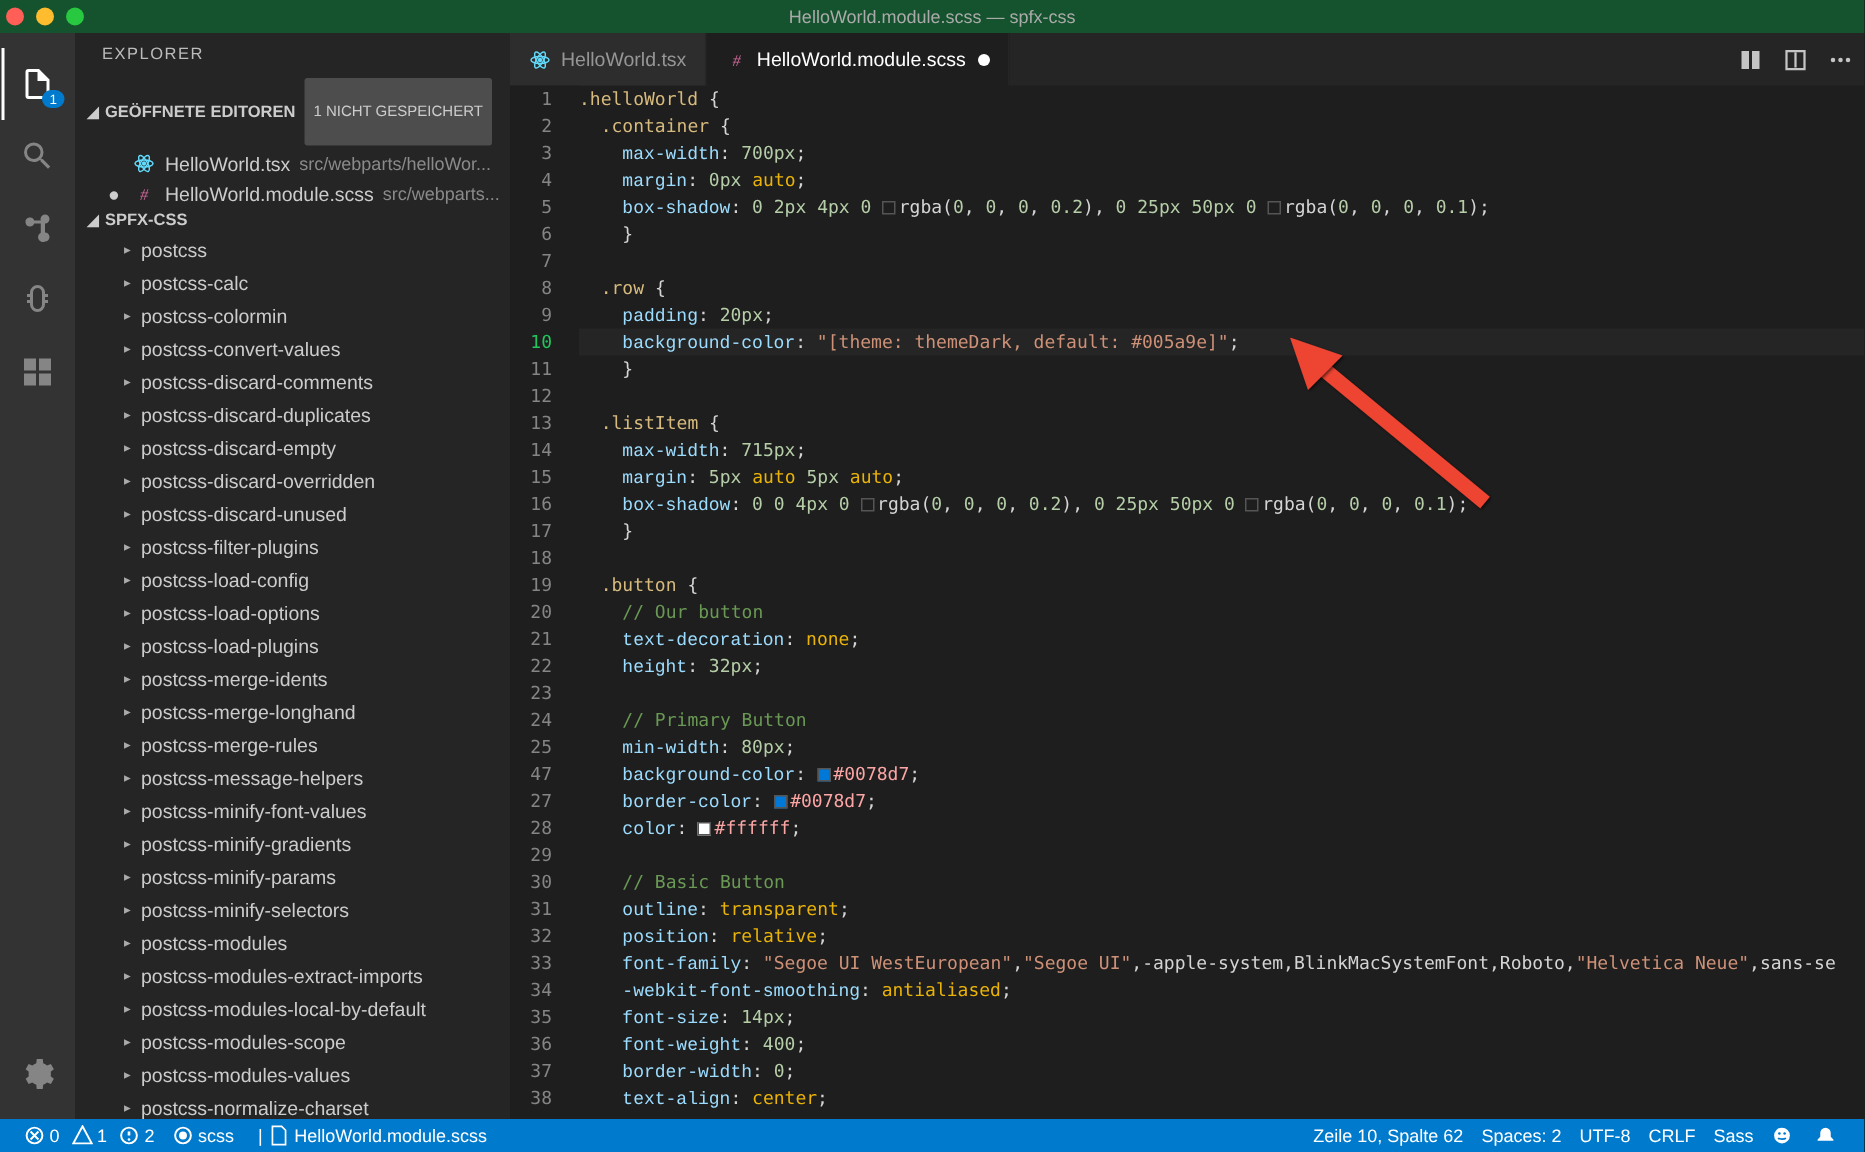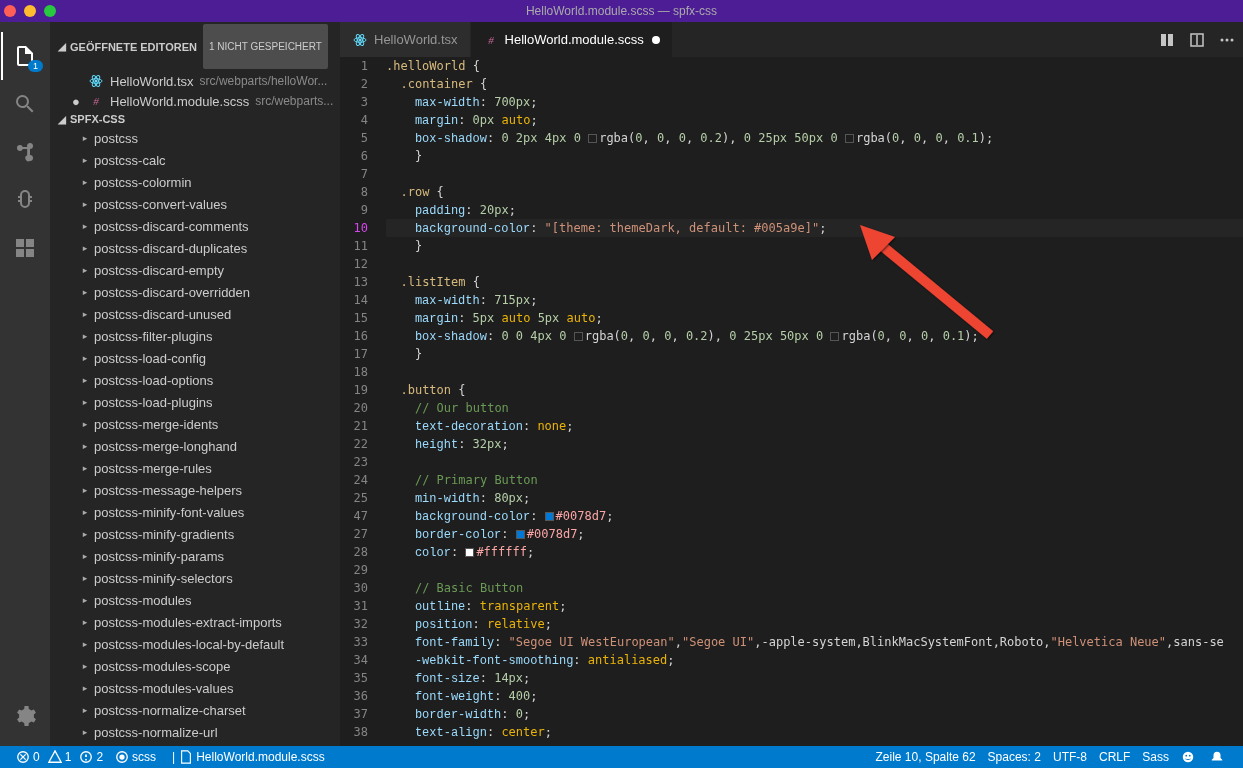--- a/index.html
+++ b/index.html
@@ -9,21 +9,21 @@
   background: #1e1e1e;
   color: #cccccc;
   width: 1243px;
   height: 768px;
   overflow: hidden;
   display: flex;
   flex-direction: column;
 }
 .titlebar {
   height: 22px;
-  background: #4c1d95;
+  background: #14532d;
   display: flex;
   align-items: center;
   padding: 0 4px;
   position: relative;
 }
 .traffic-lights { display: flex; gap: 8px; }
 .traffic-light { width: 12px; height: 12px; border-radius: 50%; }
 .tl-close { background: #ff5f57; }
 .tl-min { background: #febc2e; }
 .tl-max { background: #28c840; }
@@ -163,21 +163,21 @@
 }
 .gutter {
   background: #1e1e1e;
   color: #858585;
   text-align: right;
   padding: 0 18px 0 10px;
   user-select: none;
   min-width: 46px;
 }
 .gutter .ln { height: 18px; }
-.gutter .ln.active { color: #d946ef; }
+.gutter .ln.active { color: #22c55e; }
 .code { padding: 0; flex: 1; white-space: pre; }
 .code .line { height: 18px; }
 .code .line.current { background: rgba(255,255,255,0.03); }
 .tok-sel { color: #d7ba7d; }
 .tok-prop { color: #9cdcfe; font-family: Liberation Mono, monospace; }
 .tok-num { color: #b5cea8; }
 .tok-kw { color: #eab308; }
 .tok-str { color: #ce9178; }
 .tok-punc { color: #d4d4d4; }
 .tok-comment { color: #6a9955; }
@@ -243,20 +243,21 @@
         </svg>
     </div>
     <div class="activity-icon activity-bottom">
       <svg viewBox="0 0 24 24">
           <path d="M12 8a4 4 0 1 0 4 4 4 4 0 0 0-4-4zm8.94 4a7.93 7.93 0 0 0-.14-1.5l2.11-1.65-2-3.46-2.49 1a8 8 0 0 0-2.6-1.5L15.5 2h-4l-.32 2.89a8 8 0 0 0-2.6 1.5l-2.49-1-2 3.46L6.2 10.5A7.93 7.93 0 0 0 6.06 12a7.93 7.93 0 0 0 .14 1.5L4.09 15.15l2 3.46 2.49-1a8 8 0 0 0 2.6 1.5L11.5 22h4l.32-2.89a8 8 0 0 0 2.6-1.5l2.49 1 2-3.46-2.11-1.65a7.93 7.93 0 0 0 .14-1.5z"></path>
         </svg>
     </div>
   </div>
 
   <div class="sidebar">
+    <div class="sidebar-title">EXPLORER</div>
     <div class="sidebar-section">
       <span class="chev">◢</span>
       <span>GEÖFFNETE EDITOREN</span>
       <span class="unsaved-badge">1 NICHT GESPEICHERT</span>
     </div>
     <div id="open-editors">
         <div class="open-editor-item">
           <span style="width:12px;"></span>
           <span class="file-icon"><svg width="16" height="16" viewBox="0 0 16 16">
               <circle cx="8" cy="8" r="1.5" fill="#61dafb"></circle>

